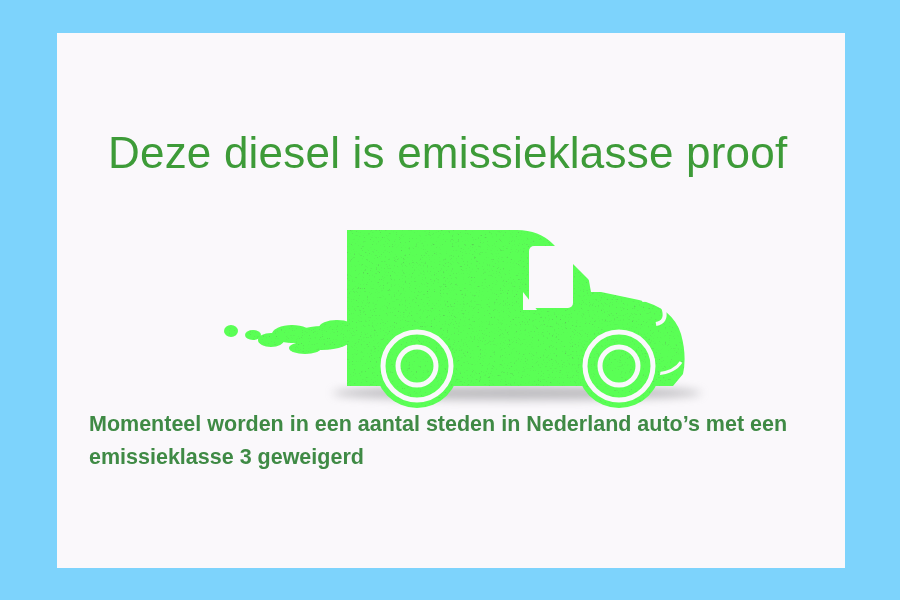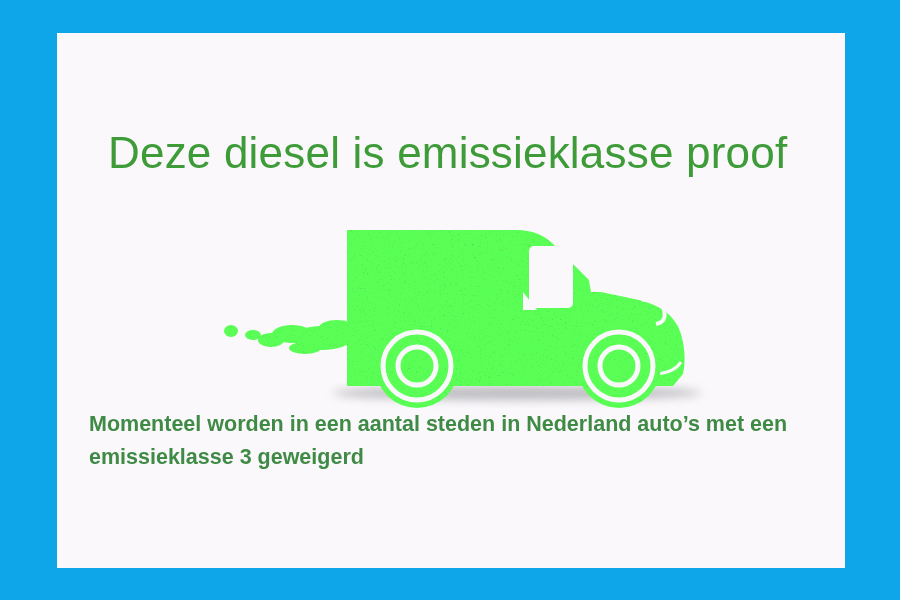--- a/index.html
+++ b/index.html
@@ -11,21 +11,21 @@
     width: 900px;
     height: 600px;
     overflow: hidden;
     font-family: "Liberation Sans", sans-serif;
   }
 
   #poster {
     position: relative;
     width: 900px;
     height: 600px;
-    background: #0ea5e9;
+    background: #7dd3fc;
   }
 
   
   #panel {
     position: absolute;
     left: 57px;
     top: 33px;
     width: 788px;
     height: 535px;
     background: #faf8fb;

